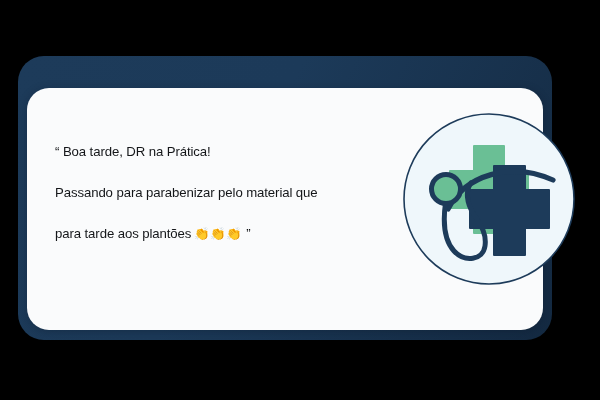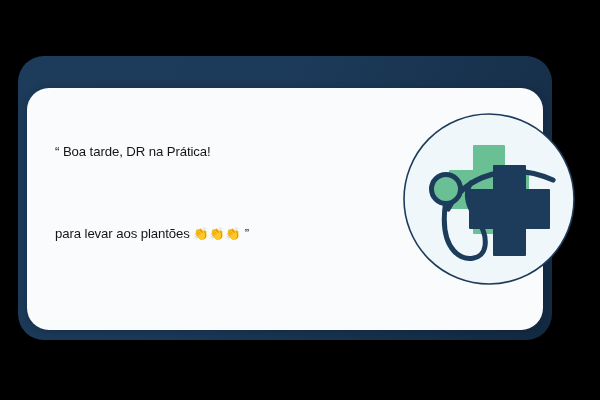--- a/index.html
+++ b/index.html
@@ -90,21 +90,21 @@
 <body>
 
 <div id="stage">
 
   <div class="card-back"></div>
 
   <div class="card-front"></div>
 
   <div class="quote-block">
     <p class="quote-line-greeting"><span class="qmark">“</span> <span>Boa tarde, DR na Prática!</span></p>
-    <p class="quote-line-body"><br><br><span>para levar aos plantões</span> <span class="emoji">👏👏👏</span> <span class="qmark">”</span></p>
+    <p class="quote-line-body"><span>Passando para parabenizar pelo material que</span><br><br><span>para tarde aos plantões</span> <span class="emoji">👏👏👏</span> <span class="qmark">”</span></p>
   </div>
 
   <div class="logo-circle">
     <svg viewBox="0 0 172 172" xmlns="http://www.w3.org/2000/svg">
 
       <circle cx="86" cy="86" r="85" fill="#eff7fb" stroke="#1d3b5a" stroke-width="1.6"></circle>
 
       <g fill="#6abf95">
         <rect x="70" y="32" width="32" height="89" rx="1"></rect>
         <rect x="46" y="57" width="80" height="39" rx="1"></rect>

